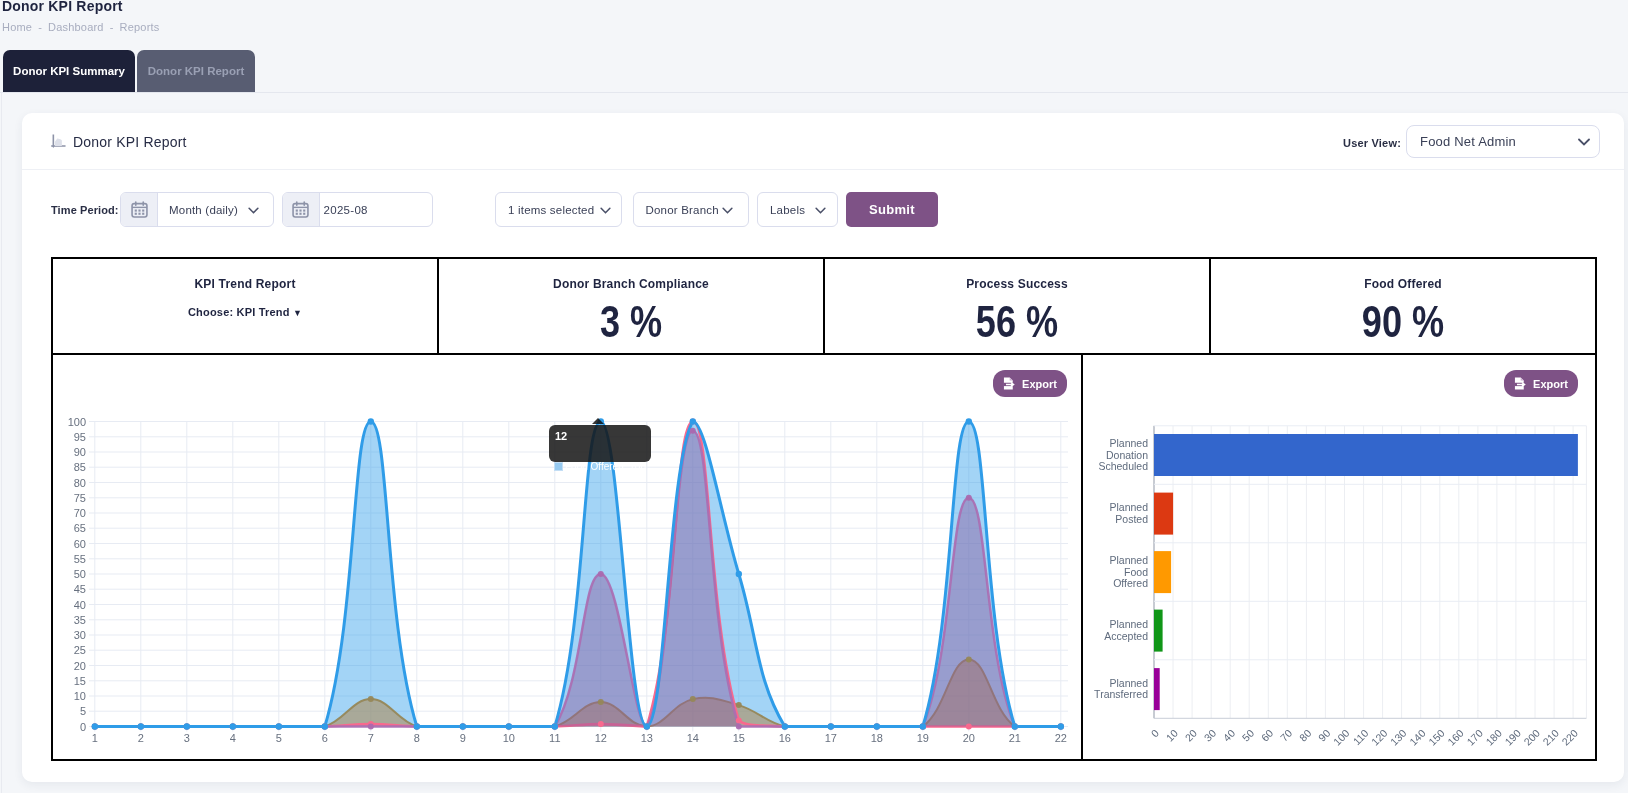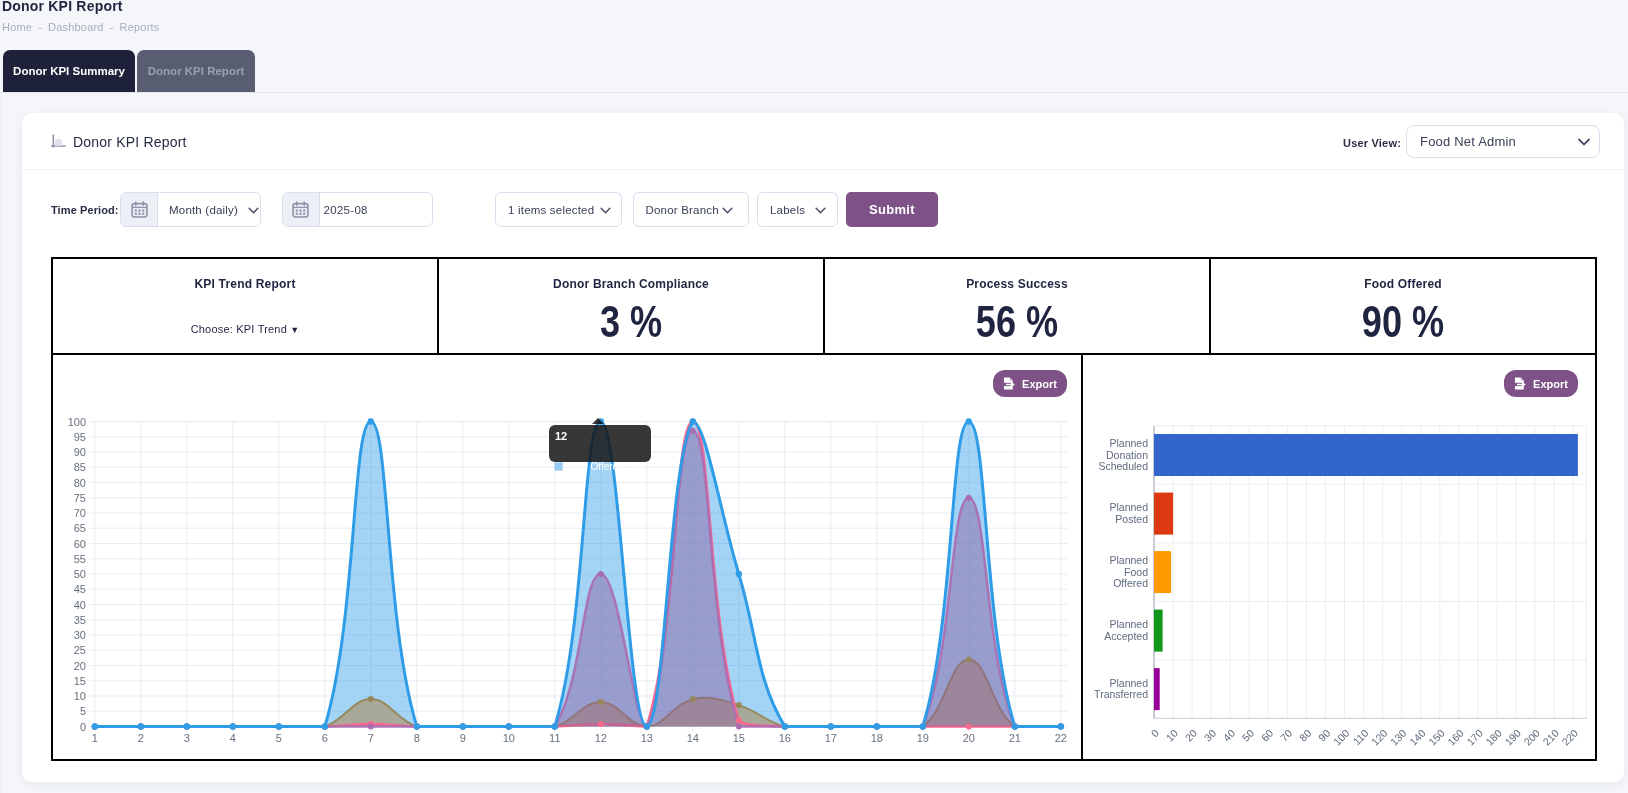--- a/index.html
+++ b/index.html
@@ -19,21 +19,21 @@
 .filtlabel{left:29px;top:91px;font-size:11px;font-weight:bold;color:#2a2f45;letter-spacing:.1px}
 .ctrl{top:79px;height:35px;border:1px solid #dadded;border-radius:6px;background:#fff;display:flex;align-items:center}
 .iconbox{width:37px;height:33px;background:#edeff6;border-right:1px solid #dadded;border-radius:5px 0 0 5px;display:flex;align-items:center;justify-content:center}
 .ctext{font-size:11.5px;color:#3a4057;letter-spacing:.2px}
 .submit{left:824px;top:79px;width:92px;height:35px;background:#7e5286;border-radius:5px;color:#fff;font-size:13px;font-weight:bold;display:flex;align-items:center;justify-content:center;letter-spacing:.3px}
 .kpirow{left:29px;top:144px;width:1546px;height:98px;border:2px solid #000;display:flex}
 .kpicell{flex:1;border-right:2px solid #000;text-align:center;position:relative}
 .kpicell:last-child{border-right:none}
 .kpit{margin-top:18px;font-size:12px;font-weight:bold;color:#1f2440;letter-spacing:.2px}
 .kpin{margin-top:8px;font-size:44px;line-height:46px;transform:scaleX(.82);font-weight:bold;color:#1f2440}
-.kpic{margin-top:32px;font-size:11px;font-weight:normal;color:#1f2440;letter-spacing:.2px}
+.kpic{margin-top:15px;font-size:11px;font-weight:bold;color:#1f2440;letter-spacing:.2px}
 .chartrow{left:29px;top:240px;width:1546px;height:408px;border:2px solid #000;display:flex}
 .lpanel{width:1030px;height:404px;border-right:2px solid #000;position:relative}
 .rpanel{width:512px;height:404px;position:relative}
 .export{position:absolute;width:74px;height:27px;background:#7e5286;border-radius:12px;color:#fff;font-size:11px;font-weight:bold;display:flex;align-items:center;justify-content:center;gap:6px}
 .tooltip{left:496px;top:70px;height:37px;white-space:nowrap;background:rgba(20,20,20,.85);border-radius:6px;color:#fff;padding:4px 5px}
 .tooltip .t{font-size:11px;font-weight:bold;margin-top:1px;margin-left:1px}
 .tooltip .r{display:flex;align-items:center;gap:2px;font-size:10px;margin-top:19px}
 .cbox{width:9px;height:9px;background:#97caf0;border:1px solid #c3def5;display:inline-block}
 .caret{left:539px;top:63px;width:0;height:0;border-left:6px solid transparent;border-right:6px solid transparent;border-bottom:6px solid rgba(15,15,15,.84)}
 </style></head>
@@ -52,21 +52,21 @@
       <path d="M2.5 14.9l-1.4-2.1h2.8z" fill="#8d93a8"></path>
     </svg>
   <div class="abs ctitle">Donor KPI Report</div>
   <div class="abs uvlabel">User View:</div>
   <div class="abs uvbox">Food Net Admin</div>
   <svg class="abs" style="left:1556px;top:25px" width="12" height="8" viewBox="0 0 12 8">
       <path d="M1 1.5l5 5 5-5" stroke="#4a5068" stroke-width="1.8" fill="none" stroke-linecap="round"></path>
     </svg>
 
   <div class="abs filtlabel">Time Period:</div>
-  <div class="abs ctrl" style="left:98px;width:141px">
+  <div class="abs ctrl" style="left:98px;width:154px">
       <div class="iconbox">
         <svg width="17" height="17" viewBox="0 0 16 16">
           <rect x="1" y="2.5" width="14" height="12.5" rx="2" fill="none" stroke="#8d93a8" stroke-width="1.5"></rect>
           <path d="M4.5 1v3M11.5 1v3" stroke="#8d93a8" stroke-width="1.5" stroke-linecap="round"></path>
           <path d="M1 6h14" stroke="#8d93a8" stroke-width="1.3"></path>
           <g fill="#8d93a8">
             <rect x="3.5" y="8" width="2" height="2"></rect>
             <rect x="7" y="8" width="2" height="2"></rect>
             <rect x="10.5" y="8" width="2" height="2"></rect>
             <rect x="3.5" y="11" width="2" height="2"></rect>

